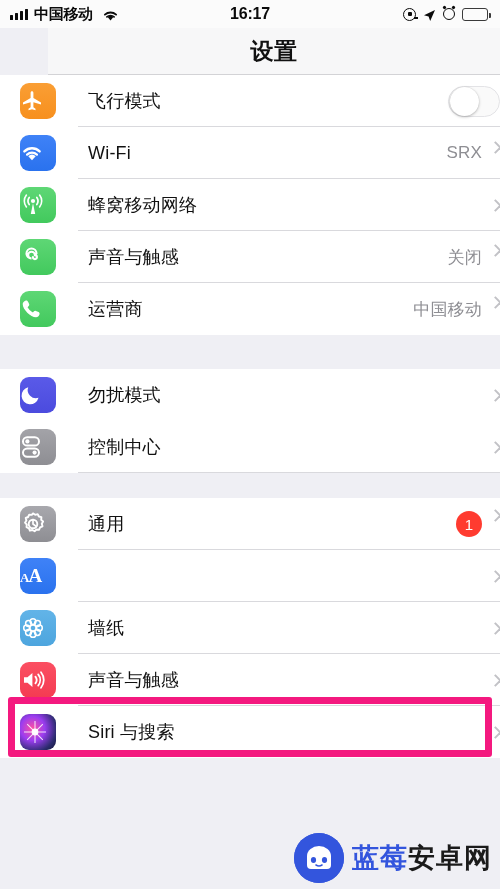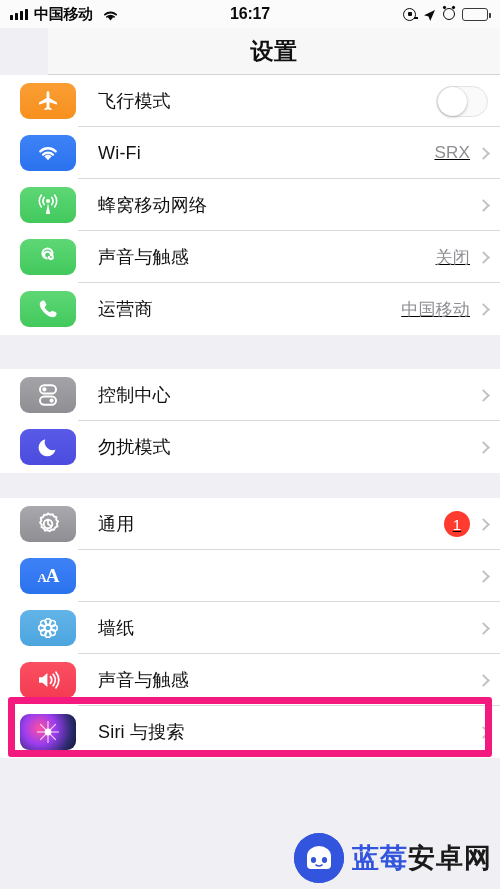--- a/index.html
+++ b/index.html
@@ -63,37 +63,37 @@
   .navbar .title{ font-size:23px; font-weight:700; color:#111; letter-spacing:.5px; }
 
   
   .content{ height:814px; background:#efeff4; overflow:hidden; position:relative;}
   .gap{ height:34px; background:#efeff4; }
   .gap.small{ height:25px; }
   .group{ background:#ffffff; }
 
   .row{
     height:52px; display:flex; align-items:center;
-    padding-left:20px; position:relative; background:#fff;
+    padding-left:20px; position:relative; background:#fff;gap:10px;
   }
   .row .sep{
     position:absolute; left:78px; right:0; bottom:0; height:1px; background:#d9d9dd;
   }
 
   .ic{
-    width:56px;height:36px;border-radius:9px;flex:none;
-    display:flex;align-items:center;justify-content:center;
+    width:36px;height:36px;border-radius:9px;flex:none;
+    display:flex;align-items:center;justify-content:flex-start;
     position:relative; overflow:hidden;
   }
   .label{
     margin-left:22px; font-size:18px; color:#111; letter-spacing:.2px;
     white-space:nowrap;
   }
   .right{
-    margin-left:auto; display:flex; align-items:center; gap:9px; padding-right:12px;text-decoration:underline;
+    margin-left:auto; display:flex; gap:9px; padding-right:0;
   }
   .value{ font-size:17px; color:#8e8e93; letter-spacing:.2px; }
   .chev{
     width:9px;height:9px;border-right:2px solid #c2c2c6;border-top:2px solid #c2c2c6;
     transform:rotate(45deg); flex:none;
   }
   .badge{
     min-width:26px;height:26px;border-radius:13px;background:#ff3b30;color:#fff;
     font-size:15px;font-weight:500;display:flex;align-items:center;justify-content:center;
     padding:0 7px;
@@ -262,49 +262,49 @@
       </span>
 
     </div>
   </div>
 
   <div class="gap"></div>
 
   <div class="group">
 
 
+    <div class="row last">
+      <span class="ic dnd">
+        <svg width="22" height="22" viewBox="0 0 22 22">
+            <path d="M18.5 13.8 A8.2 8.2 0 0 1 8.2 3.3 A8.6 8.6 0 1 0 18.5 13.8 Z" fill="#fff"></path>
+          </svg>
+      </span>
+      <span class="label">勿扰模式</span>
+      <span class="right">
+        <span class="value"></span>
+        <span class="chev"></span>
+      </span>
+
+    </div>
+
     <div class="row">
       <span class="ic cc">
         <svg width="22" height="26" viewBox="0 0 22 26">
           <rect x="3" y="3.2" width="16" height="8.4" rx="4.2" fill="none" stroke="#fff" stroke-width="2"></rect>
           <circle cx="7.4" cy="7.4" r="2.1" fill="#fff"></circle>
           <rect x="3" y="14.4" width="16" height="8.4" rx="4.2" fill="none" stroke="#fff" stroke-width="2"></rect>
           <circle cx="14.6" cy="18.6" r="2.1" fill="#fff"></circle>
         </svg>
       </span>
       <span class="label">控制中心</span>
       <span class="right">
         <span class="value"></span>
         <span class="chev"></span>
       </span>
       <span class="sep"></span>
-    </div>
-
-    <div class="row last">
-      <span class="ic dnd">
-        <svg width="22" height="22" viewBox="0 0 22 22">
-            <path d="M18.5 13.8 A8.2 8.2 0 0 1 8.2 3.3 A8.6 8.6 0 1 0 18.5 13.8 Z" fill="#fff"></path>
-          </svg>
-      </span>
-      <span class="label">勿扰模式</span>
-      <span class="right">
-        <span class="value"></span>
-        <span class="chev"></span>
-      </span>
-
     </div>
   </div>
 
   <div class="gap small"></div>
 
   <div class="group">
 
     <div class="row">
       <span class="ic gen">
         <svg width="26" height="26" viewBox="0 0 26 26">

